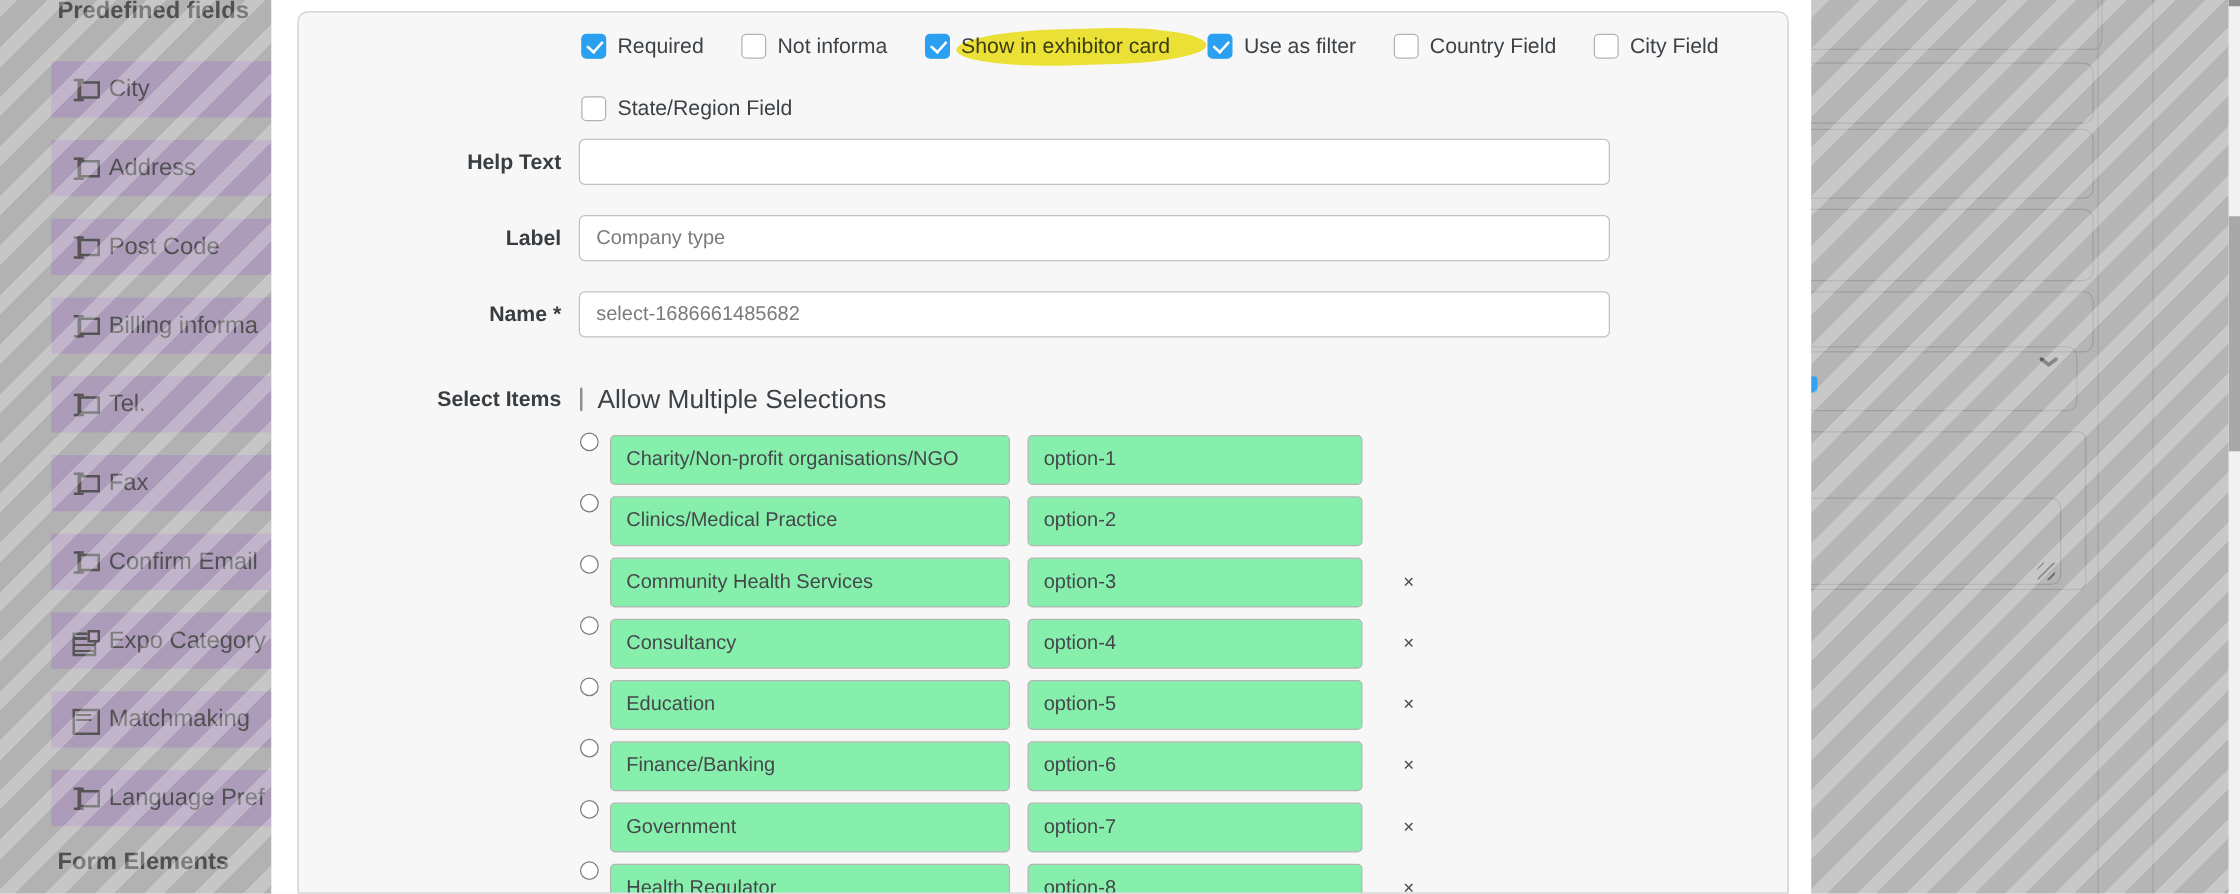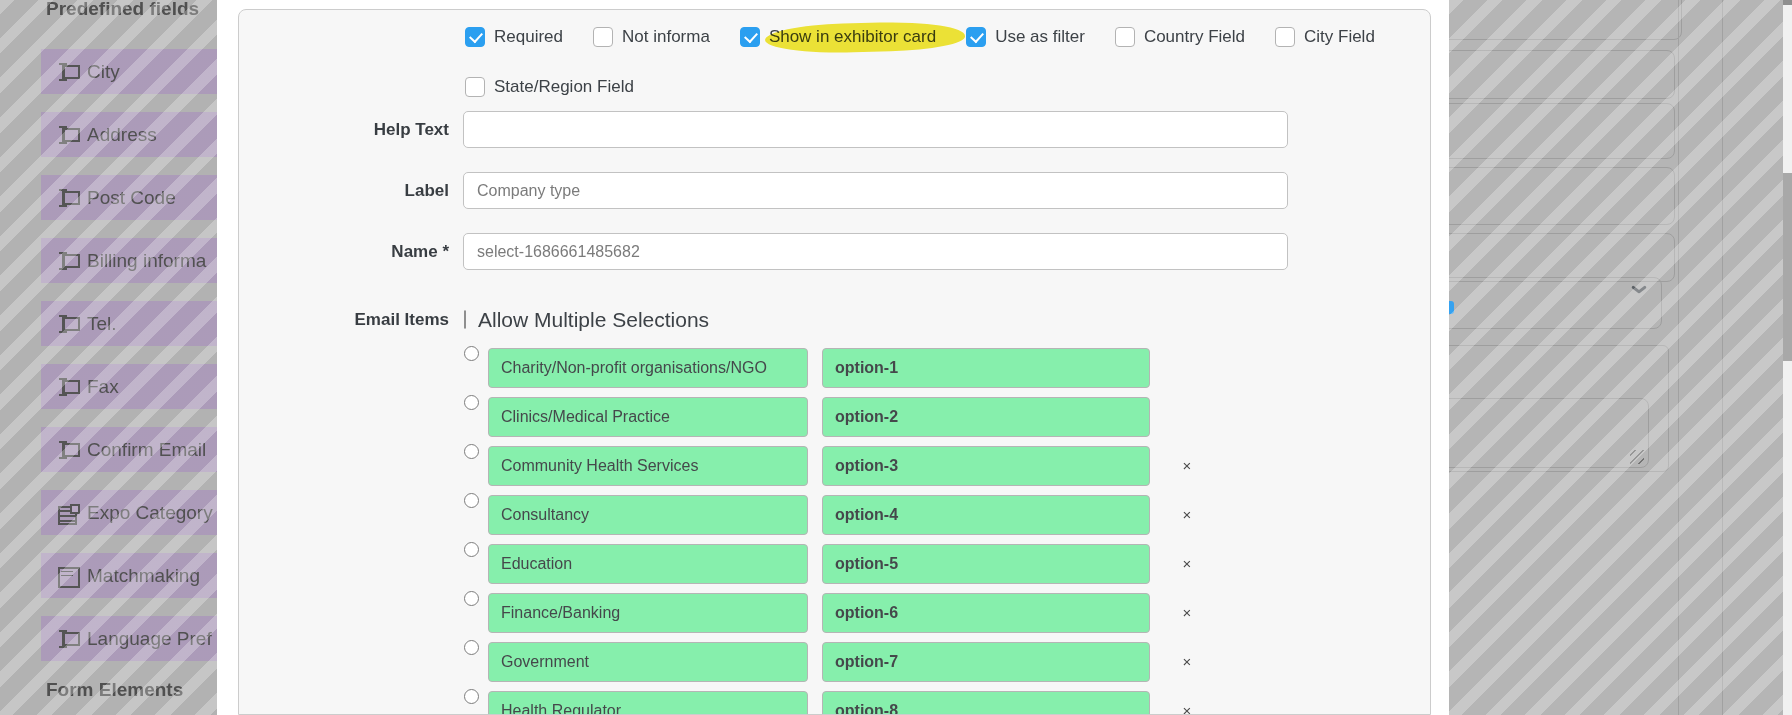--- a/index.html
+++ b/index.html
@@ -115,21 +115,21 @@
   .opt-row{display:flex;align-items:flex-start;margin-bottom:9px;height:40px;}
   .radio{
     width:15px;height:15px;box-sizing:border-box;border:1.5px solid #7d7d7d;border-radius:50%;
     background:#fff;margin-top:-2px;margin-right:9px;flex:none;cursor:pointer;
   }
   .opt-input{
     height:40px;box-sizing:border-box;border:1px solid #b5b5b5;border-radius:4px;background:#86efac;
     padding:0 12px;font-family:"Liberation Sans",sans-serif;font-size:16px;color:#45484b;outline:none;
   }
   .opt-text{width:320px;margin-right:14px;}
-  .opt-value{width:328px;font-weight:bold;}
+  .opt-value{width:268px;}
   .opt-remove{
     width:20px;text-align:center;margin-left:27px;margin-top:10px;
     font-size:15px;color:#4a4a4a;cursor:pointer;line-height:20px;
   }
 </style>
 </head>
 <body>
 
 <div id="bg-left" class="striped">
   <div id="predef-title" class="side-title">Predefined fields</div>
@@ -290,21 +290,21 @@
       </div>
 
       <div class="f-row">
         <label class="f-label">Name *</label>
         <input class="f-input" type="text" value="select-1686661485682" style="">
       </div>
 
   </div>
 
   <div id="si-row">
-    <label class="f-label">Email Items</label>
+    <label class="f-label">Select Items</label>
     <span id="si-cb">
       <span class="cb-box"></span>
     </span>
     <span id="si-label">Allow Multiple Selections</span>
   </div>
 
   <div id="opt-list">
 
       <div class="opt-row">
         <span class="radio"></span>

